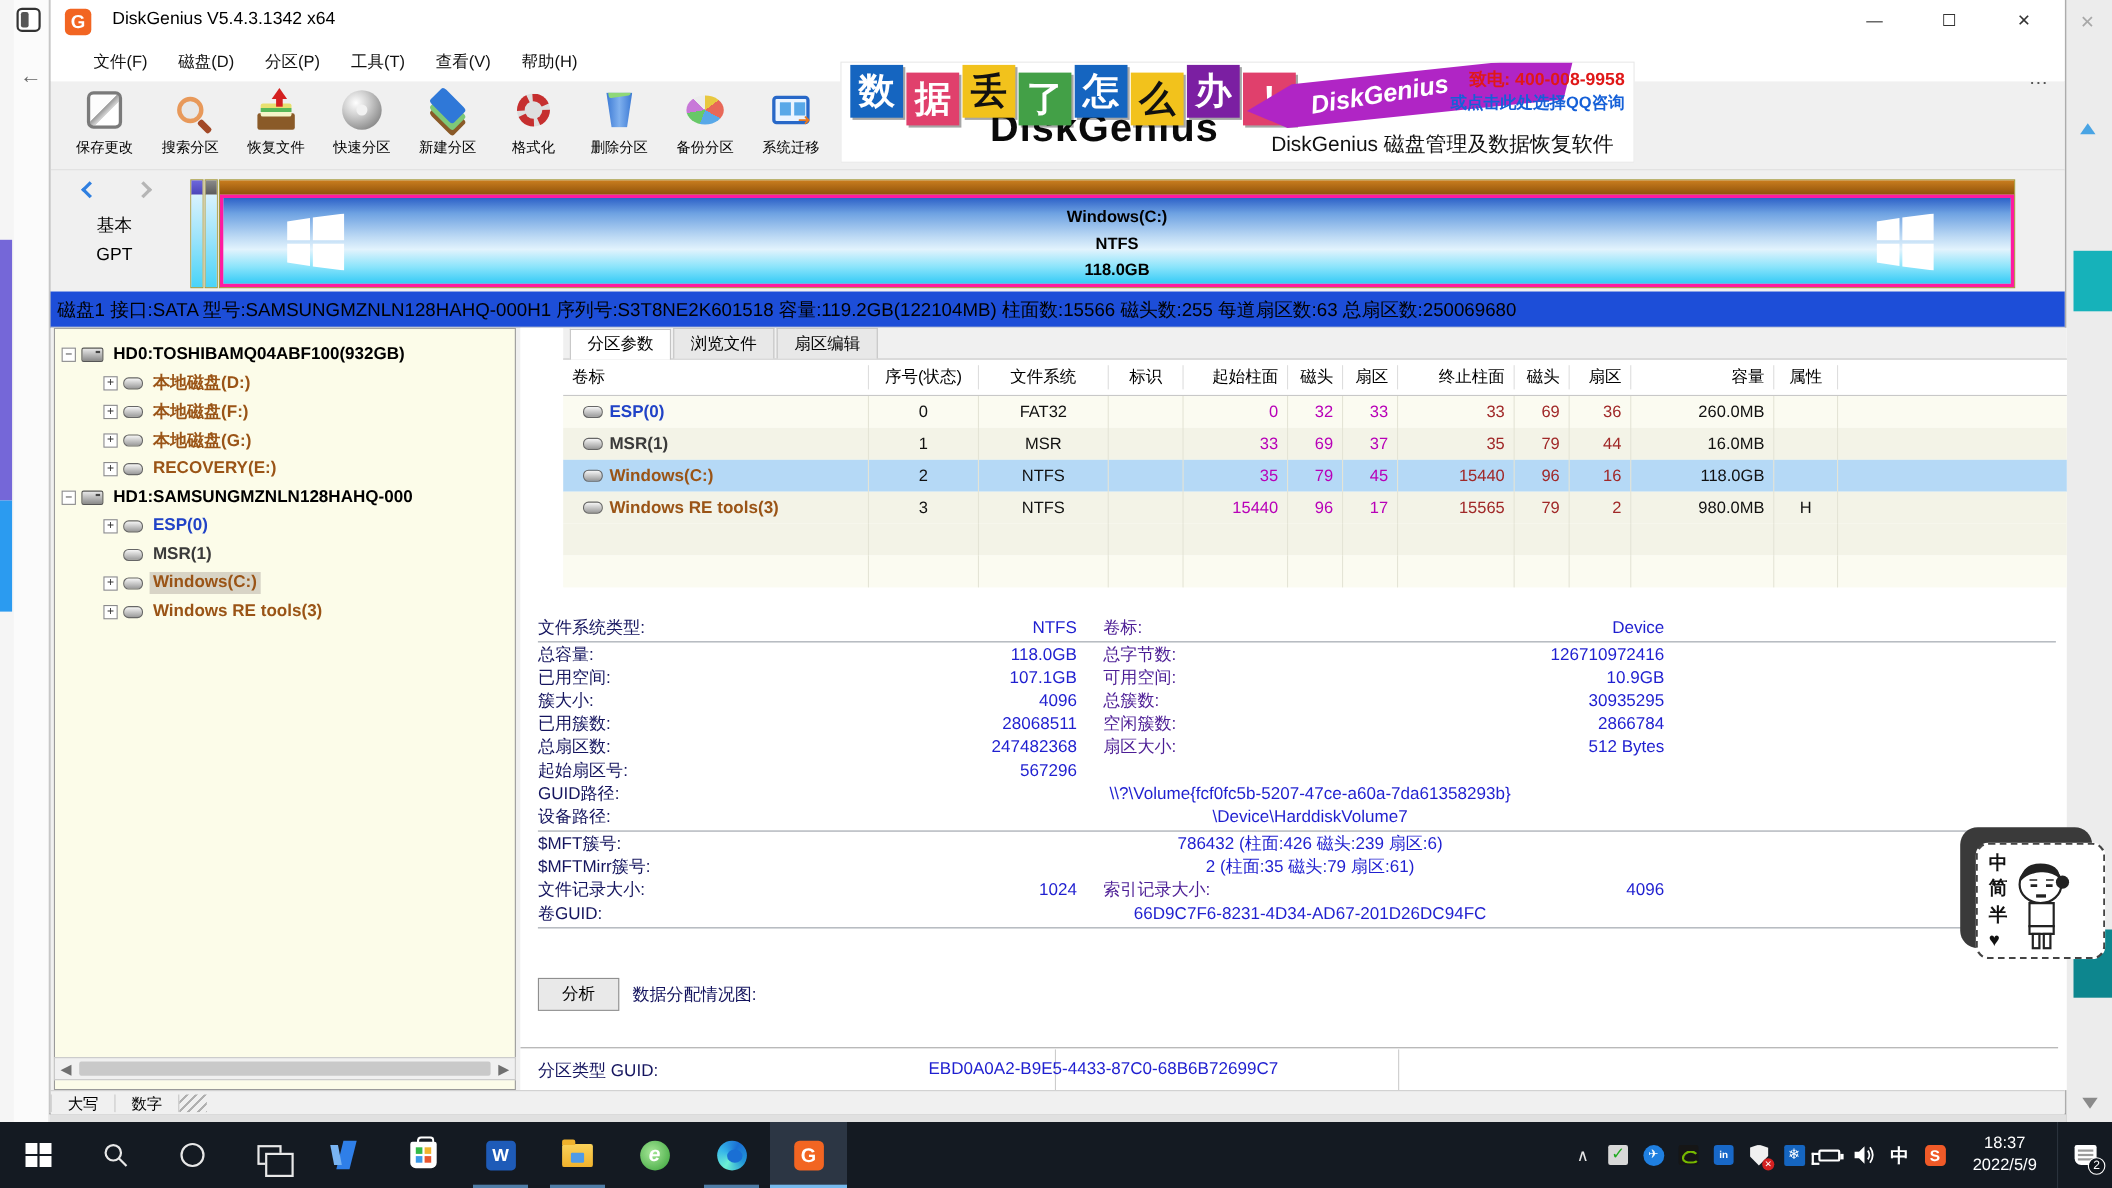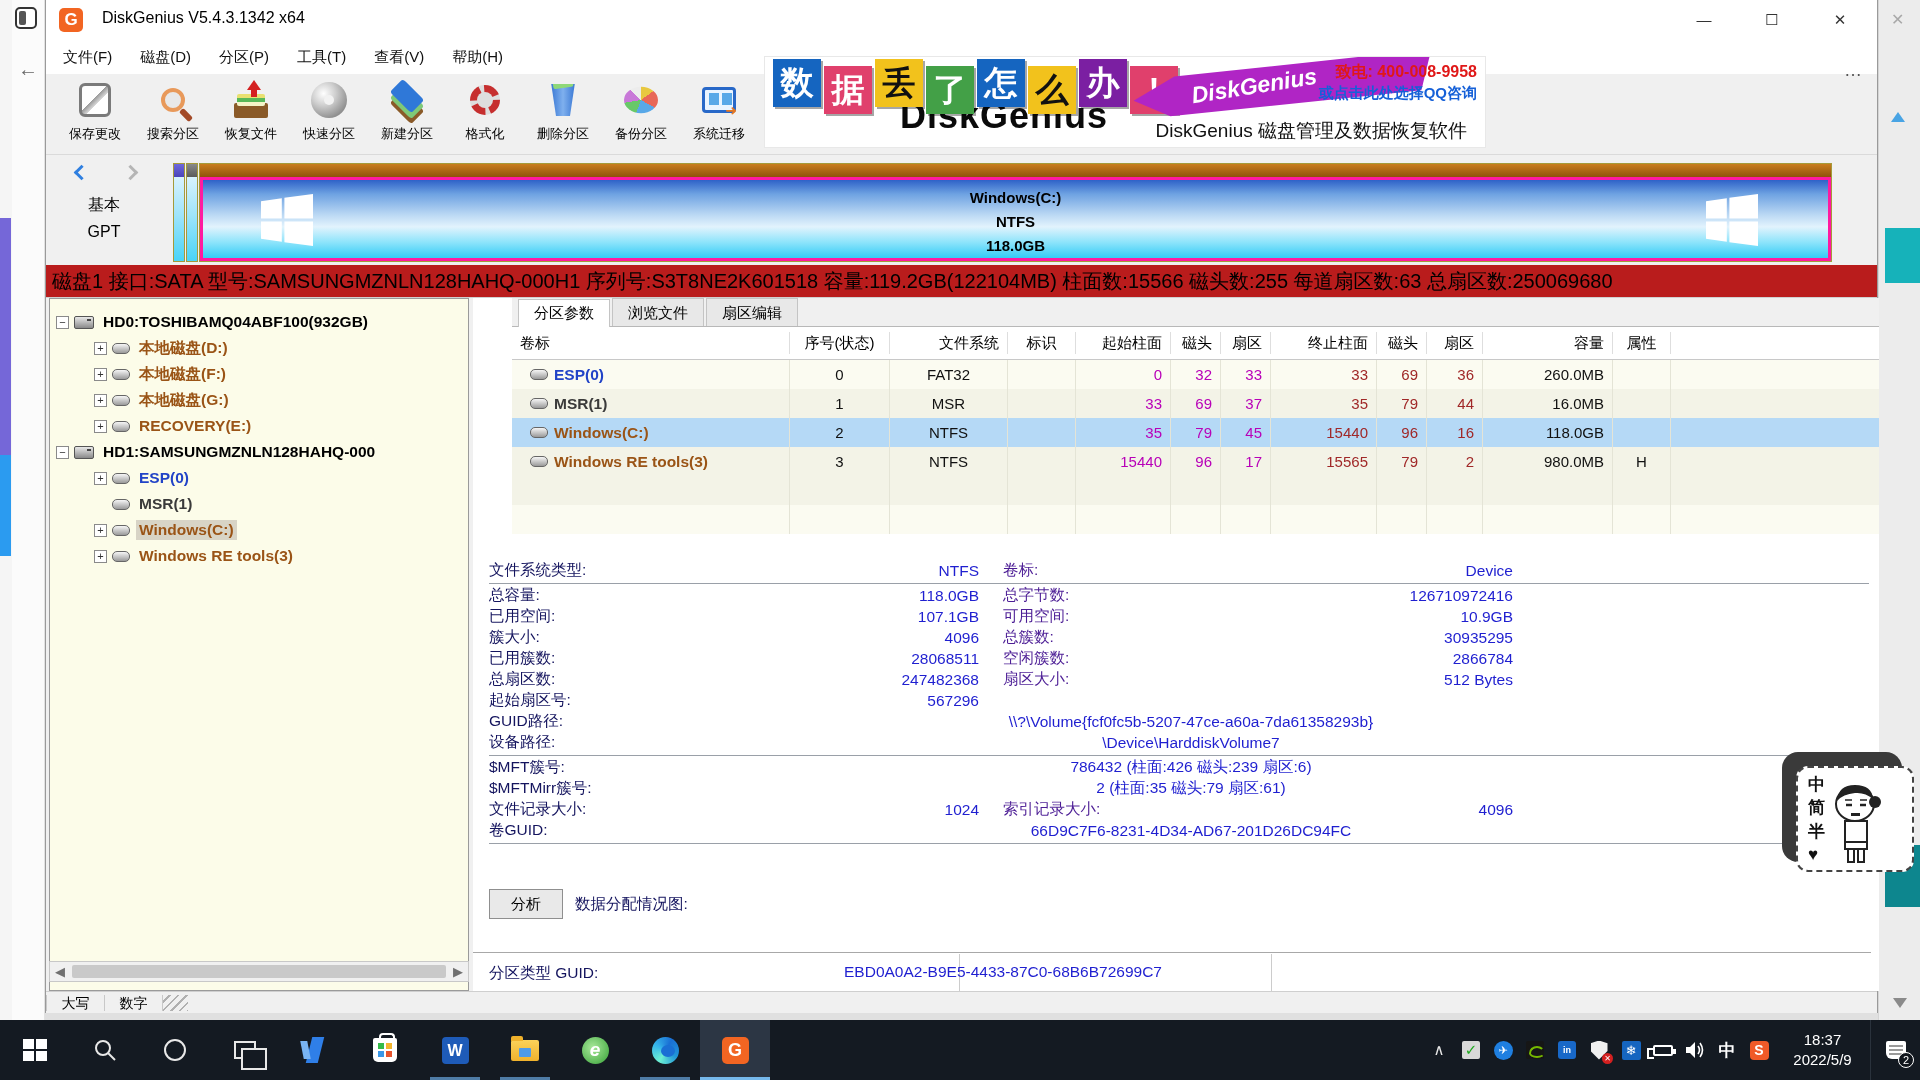--- a/index.html
+++ b/index.html
@@ -22,21 +22,21 @@
   .bg-down{position:absolute;left:14px;top:998px;width:0;height:0;border-left:7px solid transparent;border-right:7px solid transparent;border-top:10px solid #8a8a8a;}
 
   
   .app{position:absolute;left:45px;top:0;width:1833px;height:1013px;background:#fff;border:1px solid #9a9a9a;border-top:none;}
   .titlebar{position:absolute;left:0;top:0;width:100%;height:40px;background:#fff;display:flex;align-items:center;}
   .app-icon{position:absolute;left:13px;top:8px;width:24px;height:24px;background:#f26522;border-radius:5px;color:#fff;font-weight:bold;font-size:17px;text-align:center;line-height:24px;}
   .title-text{position:absolute;left:56px;top:9px;font-size:16px;color:#000;}
   .winctl{position:absolute;top:0;width:56px;height:40px;text-align:center;line-height:40px;font-size:15px;color:#333;}
   .ctl-min{left:1630px;} .ctl-max{left:1698px;} .ctl-close{left:1766px;}
 
-  .menubar{position:absolute;left:0;top:40px;width:100%;height:34px;background:#fff;display:flex;align-items:center;padding-left:3px;}
+  .menubar{position:absolute;left:0;top:40px;width:100%;height:34px;background:#fff;display:flex;align-items:center;padding-left:25px;}
   .menu-item{padding:0 14px;font-size:15px;color:#111;height:34px;line-height:34px;}
 
   .toolbar{position:absolute;left:0;top:74px;width:100%;height:81px;background:#f0f0f0;border-bottom:1px solid #dadada;display:flex;padding-left:10px;}
   .tbtn{width:78px;height:78px;display:flex;flex-direction:column;align-items:center;justify-content:flex-start;padding-top:5px;}
   .tbtn .lab{font-size:13px;color:#000;margin-top:4px;}
   .tbico{width:44px;height:42px;position:relative;display:flex;align-items:center;justify-content:center;}
   .ico-save{width:32px;height:34px;background:linear-gradient(135deg,#fdfdfd 45%,#9a9a9a 46%,#d8d8d8 60%,#fff 61%);border:3px solid #7a7a7a;border-radius:6px;}
   .ico-search{width:24px;height:24px;border:4px solid #e8995a;border-radius:50%;background:#e8e8e8;position:relative;}
   .ico-search::after{content:"";position:absolute;right:-12px;bottom:-10px;width:14px;height:6px;background:#a34a28;transform:rotate(45deg);border-radius:2px;}
   .ico-recover{width:36px;height:36px;position:relative;}
@@ -86,21 +86,21 @@
   .sliver .body{height:84px;background:linear-gradient(180deg,#d8f2fe 0%,#9fe4fb 45%,#49d4f8 100%);}
   .cap-esp{background:linear-gradient(180deg,#6e68dc,#4a44b8);}
   .cap-msr{background:linear-gradient(180deg,#8a8a8a,#5a5a5a);}
   .winpart{flex:1;}
   .cap-data{background:linear-gradient(180deg,#c97d1e,#8f520a);}
   .winbody{height:84px;border:3px solid #ff1aa0;background:linear-gradient(180deg,#2e62c8 0%,#6ea2e2 18%,#bcd9f4 45%,#e2f3fd 60%,#8ce4fb 80%,#34cbf6 100%);position:relative;}
   .winlogo{position:absolute;top:14px;width:52px;height:52px;}
   .winlogo.left{left:58px;} .winlogo.right{right:70px;}
   .ptext{position:absolute;left:0;top:6px;width:100%;text-align:center;font-size:15px;font-weight:bold;color:#000;line-height:24px;}
 
-  .diskinfo{position:absolute;left:0;top:265px;width:100%;height:33px;background:#b91c1c;border-bottom:1px solid #d0d0d0;font-size:20px;color:#000;line-height:33px;padding-left:6px;white-space:nowrap;overflow:hidden;}
+  .diskinfo{position:absolute;left:0;top:265px;width:100%;height:33px;background:#1d4ed8;border-bottom:1px solid #d0d0d0;font-size:17px;color:#000;line-height:33px;padding-left:6px;white-space:nowrap;overflow:hidden;}
 
   
   .main{position:absolute;left:0;top:298px;width:100%;height:693px;background:#f0f0f0;}
   .tree{position:absolute;left:3px;top:0;width:420px;height:693px;background:#fcfce9;border:1px solid #9a9a9a;overflow:hidden;padding-top:10px;}
   .tree-item{height:26px;display:flex;align-items:center;white-space:nowrap;}
   .toggle{width:13px;height:13px;border:1px solid #8a8a8a;background:#fff;font-size:11px;line-height:10px;text-align:center;color:#333;margin-right:5px;flex:none;}
   .toggle.hidden{visibility:hidden;}
   .ico-disk{width:20px;height:13px;background:linear-gradient(180deg,#e8e8e8,#8a8a8a);border:1px solid #555;border-radius:2px;margin-right:6px;flex:none;position:relative;}
   .ico-disk::after{content:"";position:absolute;right:2px;top:2px;width:4px;height:2px;background:#444;}
   .ico-part{display:inline-block;width:18px;height:11px;background:linear-gradient(180deg,#f6f6f6,#9a9a9a);border:1px solid #666;border-radius:5px;margin-right:6px;flex:none;}
@@ -419,21 +419,21 @@
 
       <div class="panel">
         <div class="tabs">
           <div class="tab active">分区参数</div>
           <div class="tab">浏览文件</div>
           <div class="tab">扇区编辑</div>
         </div>
         <div class="thead">
             <span class="hcell" style="width: 278px; text-align: left;">卷标</span>
             <span class="hcell" style="width: 100px; text-align: center;">序号(状态)</span>
-            <span class="hcell" style="width: 118px; text-align: right;">文件系统</span>
+            <span class="hcell" style="width: 118px; text-align: center;">文件系统</span>
             <span class="hcell" style="width: 68px; text-align: center;">标识</span>
             <span class="hcell" style="width: 95px; text-align: right;">起始柱面</span>
             <span class="hcell" style="width: 50px; text-align: right;">磁头</span>
             <span class="hcell" style="width: 50px; text-align: right;">扇区</span>
             <span class="hcell" style="width: 106px; text-align: right;">终止柱面</span>
             <span class="hcell" style="width: 50px; text-align: right;">磁头</span>
             <span class="hcell" style="width: 56px; text-align: right;">扇区</span>
             <span class="hcell" style="width: 130px; text-align: right;">容量</span>
             <span class="hcell" style="width: 58px; text-align: center;">属性</span>
           </div>

